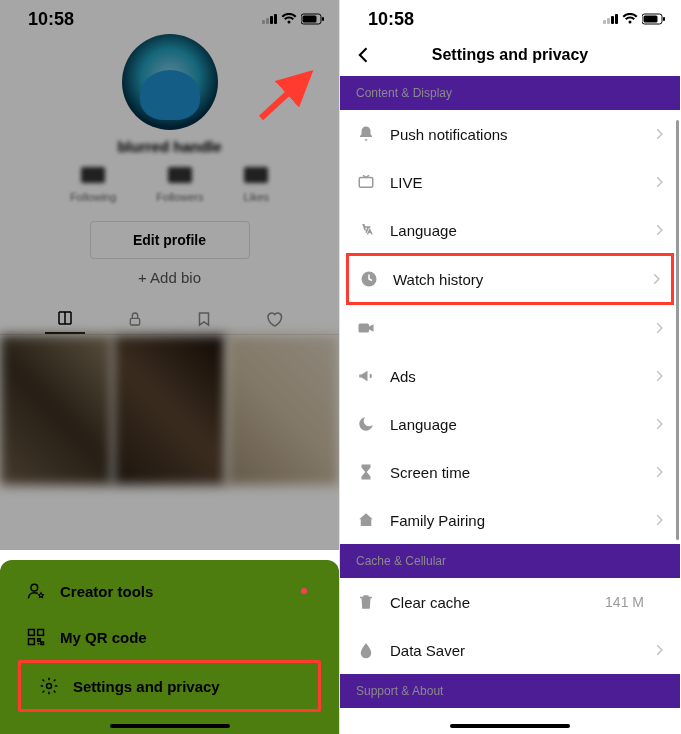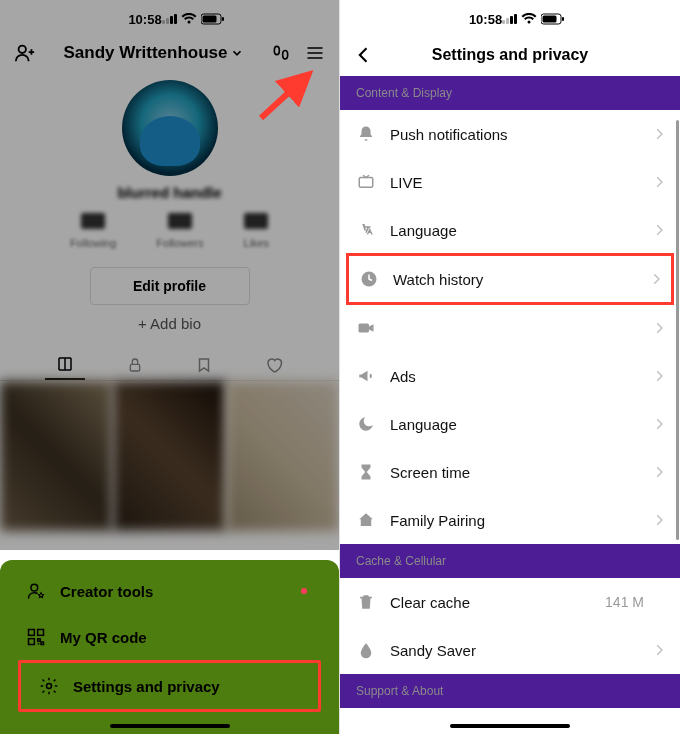--- a/index.html
+++ b/index.html
@@ -2,21 +2,21 @@
 <html><head>
   <meta charset="utf-8">
   <style>
     * { margin: 0; padding: 0; box-sizing: border-box; }
     body { font-family: -apple-system, BlinkMacSystemFont, "Segoe UI", Helvetica, Arial, sans-serif; background: #f0f0f0; }
     .container { display: flex; width: 681px; height: 734px; background: #fff; margin: 0; }
     .phone { position: relative; width: 340px; height: 734px; background: #fff; overflow: hidden; }
     .phone-left { border-right: 1px solid #e0e0e0; }
     
     
-    .status-bar { display: flex; justify-content: center; align-items: center; padding: 8px 14px 0 28px; height: 30px; font-size: 13px; font-weight: 600; }
+    .status-bar { display: flex; justify-content: space-between; align-items: center; padding: 8px 14px 0 28px; height: 30px; font-size: 18px; font-weight: 600; }
     .status-right { display: flex; align-items: center; gap: 4px; }
     .signal { display: inline-flex; align-items: flex-end; gap: 1px; }
     .signal span { width: 3px; background: #000; border-radius: 1px; display: inline-block; }
     .signal span:nth-child(1){ height:4px; background:#bbb; } .signal span:nth-child(2){ height:6px; background:#bbb;} .signal span:nth-child(3){height:8px;} .signal span:nth-child(4){height:10px;}
     .wifi-icon, .battery-icon { display: inline-block; }
 
     
     .dim { position: absolute; inset: 0; background: rgba(0,0,0,0.35); pointer-events:none; }
     .dimmed-area { position: absolute; top:0; left:0; right:0; bottom: 184px; }
 
@@ -94,42 +94,20 @@
               <path d="M8 10.5a1.5 1.5 0 100-3 1.5 1.5 0 000 3zM3 5.5a7 7 0 0110 0l-1.5 1.5a5 5 0 00-7 0L3 5.5zM.5 3a10.5 10.5 0 0115 0L14 4.5a8.5 8.5 0 00-12 0L.5 3z" fill="#000"></path>
             </svg>
           <svg class="battery-icon" width="24" height="12" viewBox="0 0 24 12">
               <rect x="0" y="1" width="20" height="10" rx="2.5" fill="none" stroke="#000" stroke-width="1"></rect>
               <rect x="1.5" y="2.5" width="14" height="7" rx="1.5" fill="#000"></rect>
               <rect x="21" y="4" width="2" height="4" rx="1" fill="#000"></rect>
             </svg>
         </span>
       </div>
 
-      <div class="prof-header">
-        <svg class="add-user" viewBox="0 0 24 24" fill="none" stroke="#000" stroke-width="2">
-            <circle cx="9" cy="8" r="4"></circle>
-            <path d="M2 21c0-4 3-7 7-7s7 3 7 7"></path>
-            <path d="M19 8v6M16 11h6"></path>
-          </svg>
-        <span class="name">
-          <span>Sandy Writtenhouse</span>
-          <svg width="14" height="14" viewBox="0 0 24 24" fill="none" stroke="#000" stroke-width="3">
-              <path d="M6 9l6 6 6-6"></path>
-            </svg>
-        </span>
-        <span style="display:flex; gap:14px; align-items:center;">
-          <svg width="20" height="20" viewBox="0 0 24 24" fill="none" stroke="#000" stroke-width="2">
-              <ellipse cx="7" cy="9" rx="3" ry="5"></ellipse>
-              <ellipse cx="17" cy="14" rx="3" ry="5"></ellipse>
-            </svg>
-          <svg width="20" height="20" viewBox="0 0 24 24" stroke="#000" stroke-width="2">
-              <path d="M3 6h18M3 12h18M3 18h18"></path>
-            </svg>
-        </span>
-      </div>
 
       <div class="avatar-wrap">
         <div class="avatar"></div>
         <div class="username">blurred handle</div>
       </div>
 
       <div class="stats">
         <div class="stat"><span class="stat-num"></span><span class="stat-lbl">Following</span></div>
         <div class="stat"><span class="stat-num"></span><span class="stat-lbl">Followers</span></div>
         <div class="stat"><span class="stat-num"></span><span class="stat-lbl">Likes</span></div>
@@ -352,21 +330,21 @@
           </span>
         <span>Clear cache</span>
         <span class="value">141 M</span>
       </div>
       <div class="row">
         <span class="ic">
             <svg width="18" height="18" viewBox="0 0 24 24" fill="#9a9a9a">
               <path d="M12 3s7 8 7 13a7 7 0 01-14 0c0-5 7-13 7-13z"></path>
             </svg>
           </span>
-        <span>Sandy Saver</span>
+        <span>Data Saver</span>
         <svg class="chev" width="14" height="14" viewBox="0 0 24 24" fill="none" stroke="currentColor" stroke-width="2.5">
             <path d="M9 4l8 8-8 8"></path>
           </svg>
       </div>
     </div>
 
     <div class="section">Support &amp; About</div>
 
     <div class="scrollbar"></div>
     <div class="home-indicator"></div>

